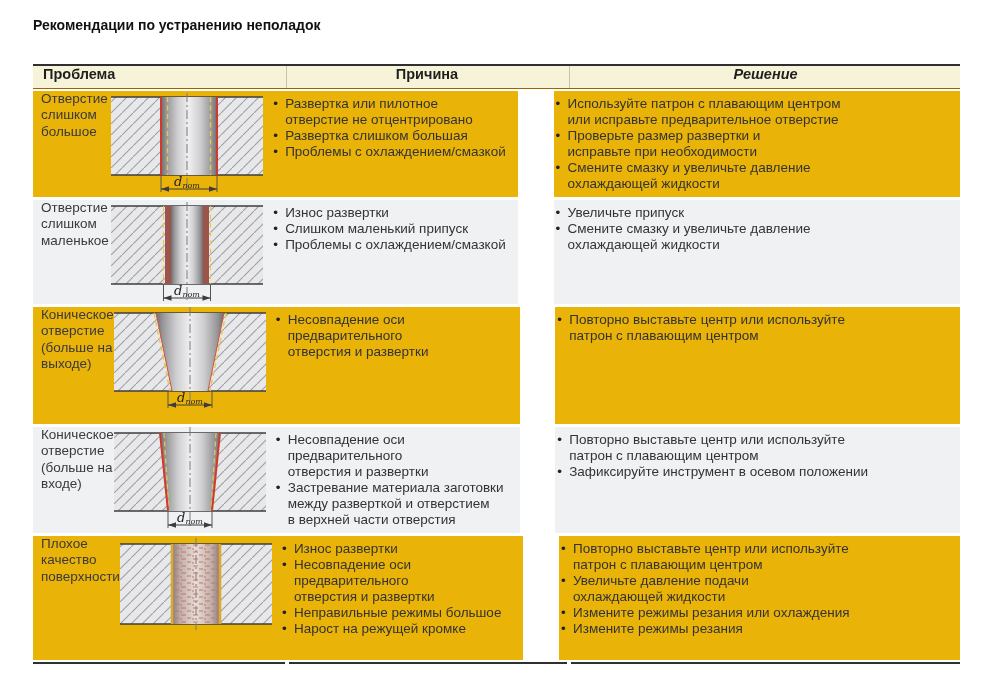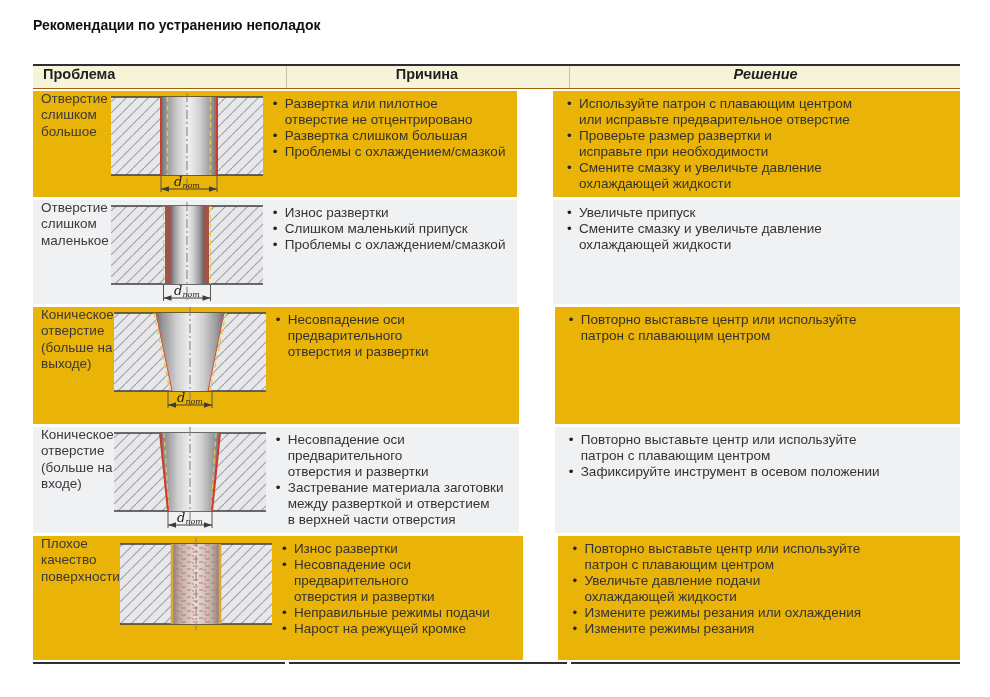--- a/index.html
+++ b/index.html
@@ -19,21 +19,21 @@
   .tbody{margin-top:2px;}
   .row{display:flex;align-items:stretch;margin-bottom:3px;}
   .row-0 .cellbg,.row-2 .cellbg,.row-4 .cellbg{background:#eab308;}
   .row-1 .cellbg,.row-3 .cellbg{background:#F0F1F2;}
   .row-0{height:106px;} .row-1{height:104px;} .row-2{height:117px;} .row-3{height:106px;} .row-4{height:124px;}
   .cell-left{width:254px;display:flex;align-items:flex-start;box-sizing:border-box;}
   .problem-label{flex:1;padding-left:8px;font-size:13.5px;line-height:1.22;color:#3a3a3c;white-space:pre-line;}
   .illustration{width:152px;flex:0 0 152px;display:flex;align-items:center;}
   .cell-mid{width:280px;box-sizing:border-box;padding:5px 2px 4px 10px;}
   .col-gap{width:4px;background:#ffffff;}
-  .cell-right{width:448px;box-sizing:border-box;padding:5px 4px 4px 14px;margin-left:32px;}
+  .cell-right{width:448px;box-sizing:border-box;padding:5px 4px 4px 2px;margin-left:32px;}
   ul.bullets{list-style:none;margin:0;padding:0;font-size:13.5px;line-height:1.18;color:#333;}
   ul.bullets li{display:grid;grid-template-columns:12px 1fr;white-space:pre-line;}
   ul.bullets li::before{content:"\2022";font-size:13.5px;color:#222;}
   
   .tbottom{display:flex;height:2px;margin-top:-1px;}
   .tbottom .seg{background:#2f2f31;height:2px;}
   .tbottom .s1{width:252px;} .tbottom .s2{width:278px;} .tbottom .s3{width:389px;}
   .tbottom .bgap{width:4px;background:#fff;}
   svg{display:block;}
 </style>
@@ -334,21 +334,21 @@
               <line x1="100" y1="8" x2="100" y2="88" stroke="#DBA832" stroke-width="2.6"></line>
             </svg>
           </div>
     </div>
     <div class="cell-mid cellbg">
       <ul class="bullets">
             <li><span>Износ развертки</span></li>
             <li><span>Несовпадение оси
 предварительного
 отверстия и развертки</span></li>
-            <li><span>Неправильные режимы подачи</span></li>
+            <li><span>Неправильные режимы большое</span></li>
             <li><span>Нарост на режущей кромке</span></li>
           </ul>
     </div>
     <div class="col-gap"></div>
     <div class="cell-right cellbg">
       <ul class="bullets">
             <li><span>Повторно выставьте центр или используйте
 патрон с плавающим центром</span></li>
             <li><span>Увеличьте давление подачи
 охлаждающей жидкости</span></li>

